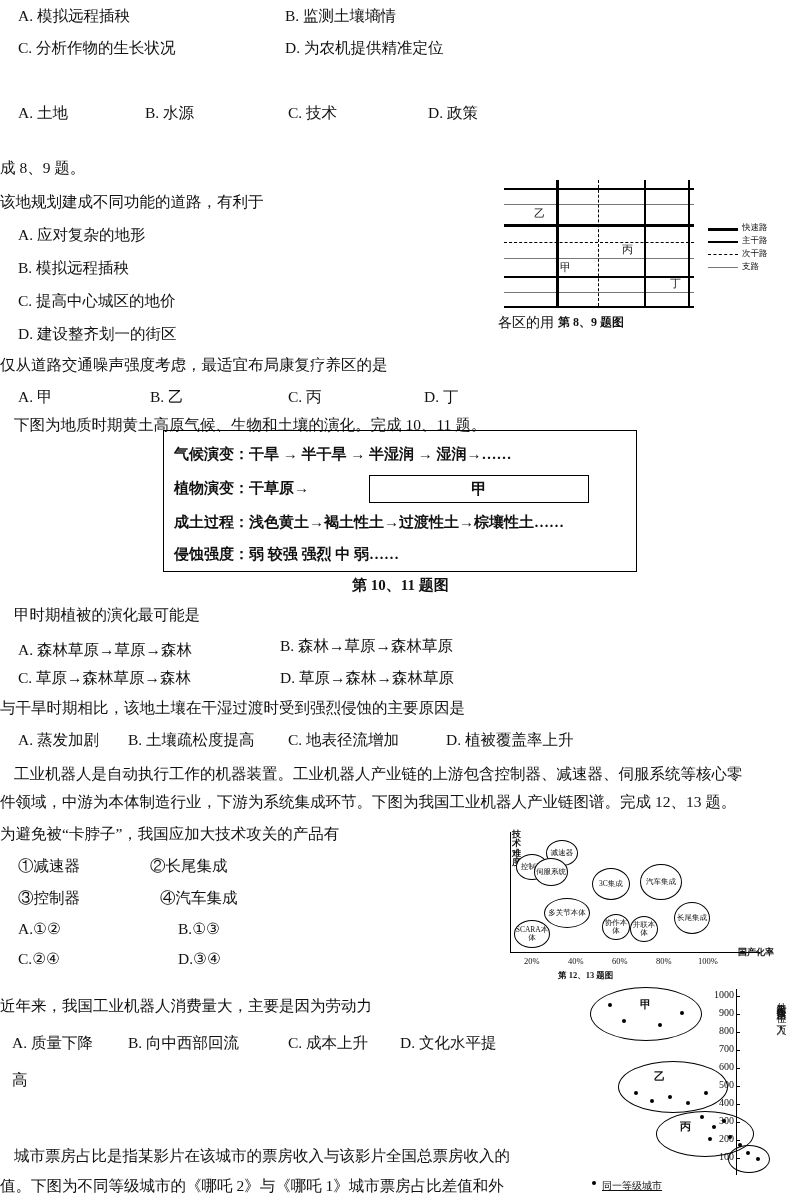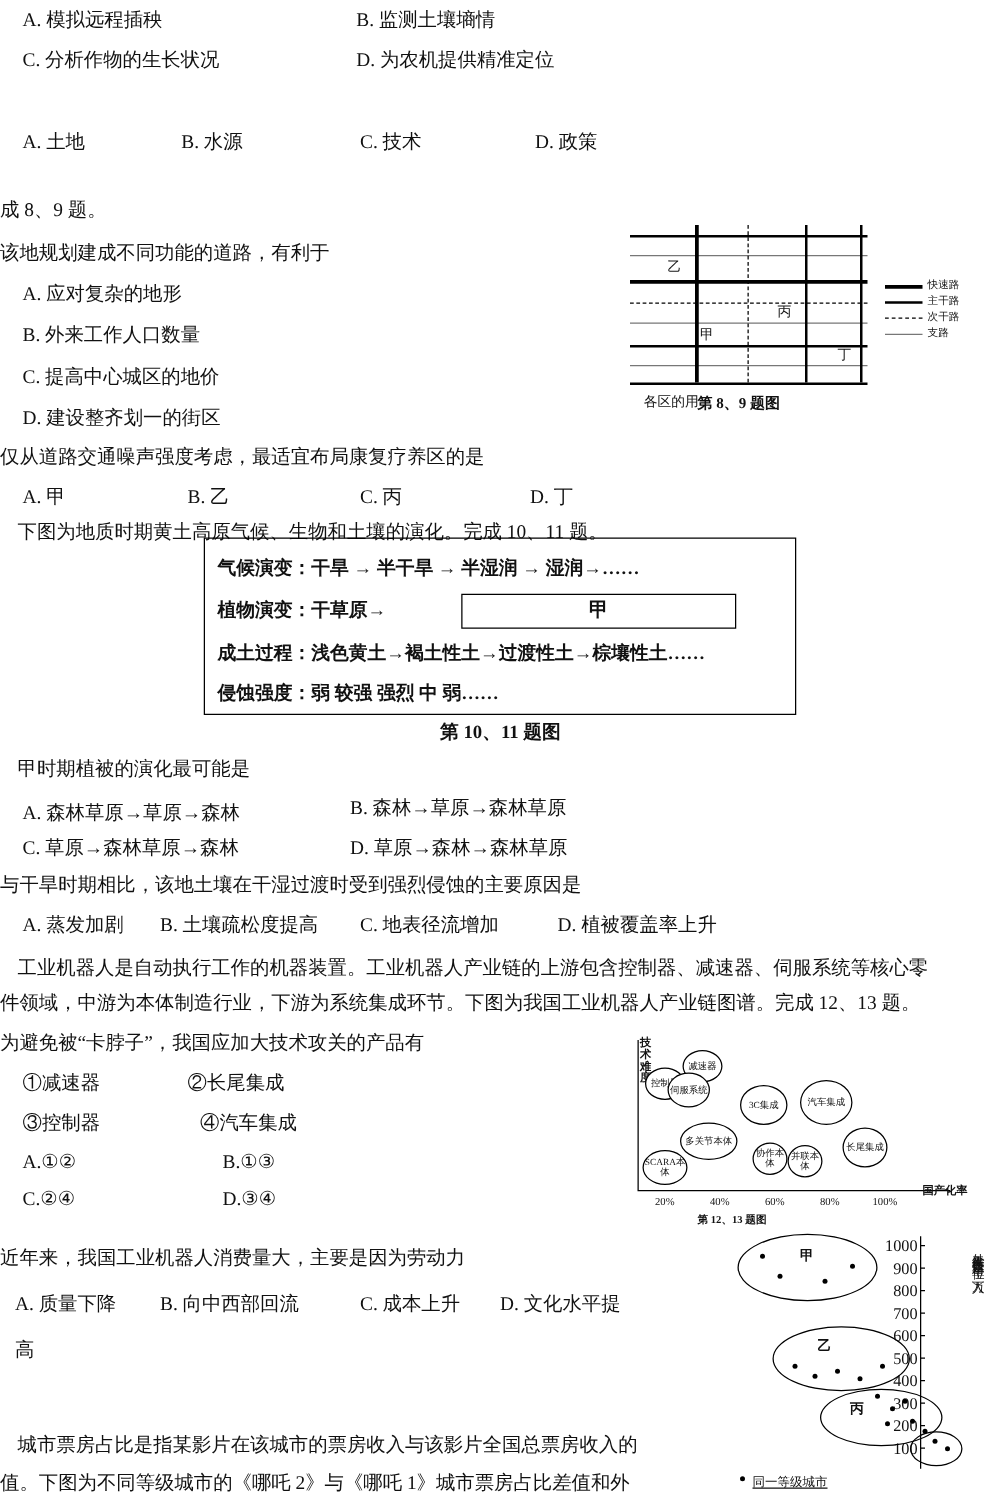--- a/index.html
+++ b/index.html
@@ -27,41 +27,41 @@
   .rd-mainv{border-left:2px solid #000;}
   .rd-sub{border-top:1.2px dashed #000;}
   .rd-subv{border-left:1.2px dashed #000;}
   .rd-branch{border-top:0.8px solid #777;}
   #fig1 .lbl{position:absolute; font-size:11px;}
   #legend{position:absolute; left:210px; top:46px; width:80px;}
   #legend .row{position:relative; height:13px;}
   #legend .ln{position:absolute; left:0; top:6px; width:30px;}
   #legend .tx{position:absolute; left:34px; top:0; font-size:8.5px; white-space:nowrap;}
   #fig1 .cap{position:absolute; left:60px; top:138px; font-size:12px; font-weight:bold;}
-  #fig1 .cap2{position:absolute; left:17px; top:138px; font-size:11px;}
+  #fig1 .cap2{position:absolute; left:0px; top:138px; font-size:14px;}
 
   
   #fig2{position:absolute; left:163px; top:430px; width:472px; height:140px; border:1.5px solid #000;}
   #fig2 .r{position:absolute; left:10px; white-space:nowrap; font-weight:bold; font-size:15px;}
   #fig2 .boxjia{position:absolute; left:205px; top:44px; width:218px; height:26px; border:1.2px solid #000; text-align:center; font-weight:bold; line-height:26px;}
   #fig2cap{position:absolute; left:352px; top:576px; font-weight:bold; font-size:15px;}
 
   
   #fig3{position:absolute; left:488px; top:828px; width:300px; height:155px;}
   #fig3 .axisY{position:absolute; left:22px; top:4px; width:0; height:120px; border-left:1.2px solid #000;}
   #fig3 .axisX{position:absolute; left:22px; top:124px; width:250px; height:0; border-top:1.2px solid #000;}
   #fig3 .bub{position:absolute; border:1px solid #000; border-radius:50%; text-align:center; font-size:7.5px; line-height:1.05; display:flex; align-items:center; justify-content:center; background:#fff;}
   #fig3 .tk{position:absolute; font-size:8.5px;}
   #fig3 .ylab{position:absolute; left:24px; top:2px; font-size:9px; width:14px; line-height:1.05; font-weight:bold;}
   #fig3 .xlab{position:absolute; font-size:9px; font-weight:bold;}
 
   
   #fig4{position:absolute; left:560px; top:985px; width:240px; height:215px;}
   #fig4 .ax{position:absolute; left:176px; top:4px; width:0; height:186px; border-left:1.1px solid #000;}
-  #fig4 .tk{position:absolute; left:140px; font-size:13px; text-align:right; width:34px;}
+  #fig4 .tk{position:absolute; left:140px; font-size:10px; text-align:right; width:34px;}
   #fig4 .tkm{position:absolute; left:176px; width:4px; height:0; border-top:1px solid #000;}
   #fig4 .ell{position:absolute; border:1.3px solid #000; border-radius:50%;}
   #fig4 .dot{position:absolute; width:4px; height:4px; background:#000; border-radius:50%;}
   #fig4 .gl{position:absolute; font-size:11px; font-weight:bold;}
   #fig4 .vtext{position:absolute; left:214px; top:10px; writing-mode:vertical-rl; font-size:10px; letter-spacing:1px;}
   #fig4 .legend{position:absolute; left:6px; top:194px; font-size:10px; white-space:nowrap;}
 </style>
 </head>
 <body>
 
@@ -74,21 +74,21 @@
 
   <div class="opt" style="left:18px; top:103px;">A. 土地</div>
   <div class="opt" style="left:145px; top:103px;">B. 水源</div>
   <div class="opt" style="left:288px; top:103px;">C. 技术</div>
   <div class="opt" style="left:428px; top:103px;">D. 政策</div>
 
   <div class="qtext" style="left:0px; top:158px;">成 8、9 题。</div>
 
   <div class="qtext" style="left:0px; top:192px;">该地规划建成不同功能的道路，有利于</div>
   <div class="opt" style="left:18px; top:225px;">A. 应对复杂的地形</div>
-  <div class="opt" style="left:18px; top:258px;">B. 外来工作人口数量</div>
+  <div class="opt" style="left:18px; top:258px;">B. 模拟远程插秧</div>
   <div class="opt" style="left:18px; top:291px;">C. 提高中心城区的地价</div>
   <div class="opt" style="left:18px; top:324px;">D. 建设整齐划一的街区</div>
 
   <div id="fig1">
     <div class="grid">
 
       <div class="h rd-main" style="top:8px;  width:190px;"></div>
       <div class="h rd-branch" style="top:24px; width:190px;"></div>
       <div class="h rd-fast" style="top:44px; width:190px;"></div>
       <div class="h rd-sub" style="top:62px; width:190px;"></div>

